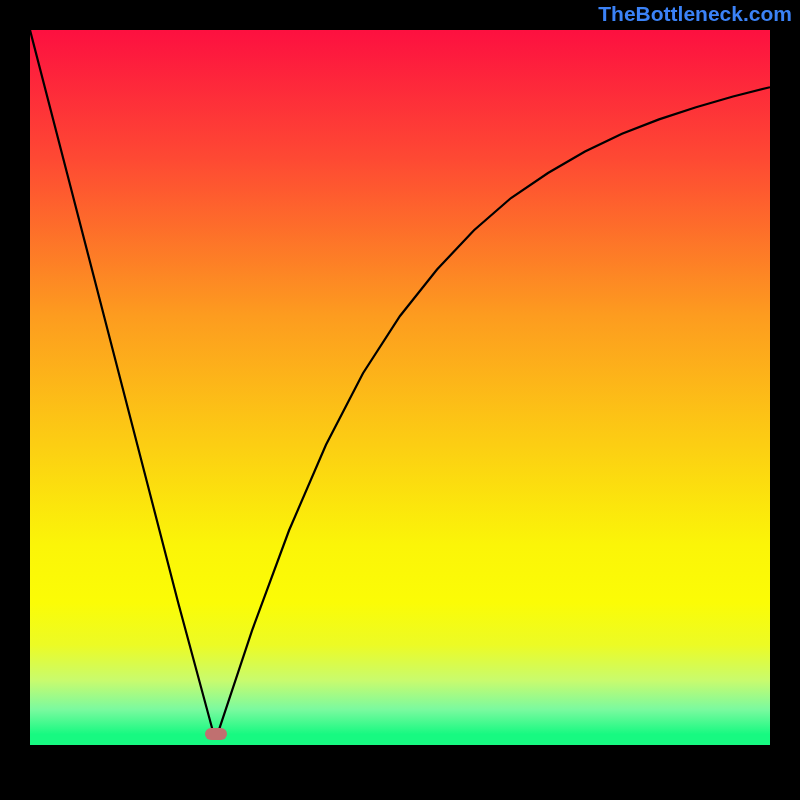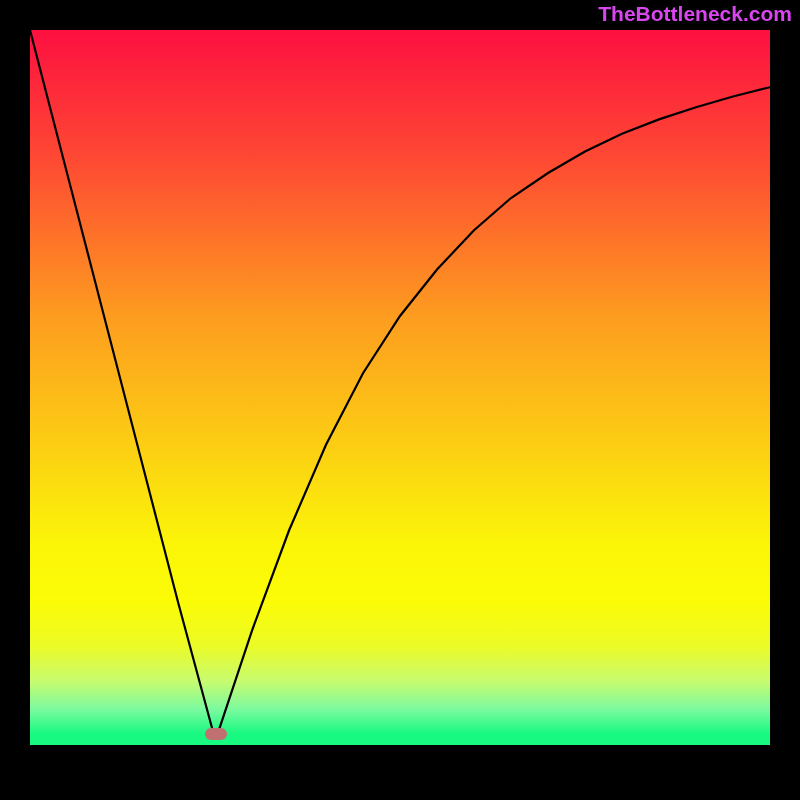--- a/index.html
+++ b/index.html
@@ -8,21 +8,21 @@
     height: 800px;
     background: #000;
     position: relative;
     overflow: hidden;
     font-family: Arial, sans-serif;
   }
   .attribution {
     position: absolute;
     top: 2px;
     right: 8px;
-    color: #d946ef;
+    color: #3b82f6;
     font-size: 21px;
     font-weight: bold;
     z-index: 10;
   }
   .plot-area {
     position: absolute;
     left: 30px;
     top: 30px;
     width: 740px;
     height: 715px;

